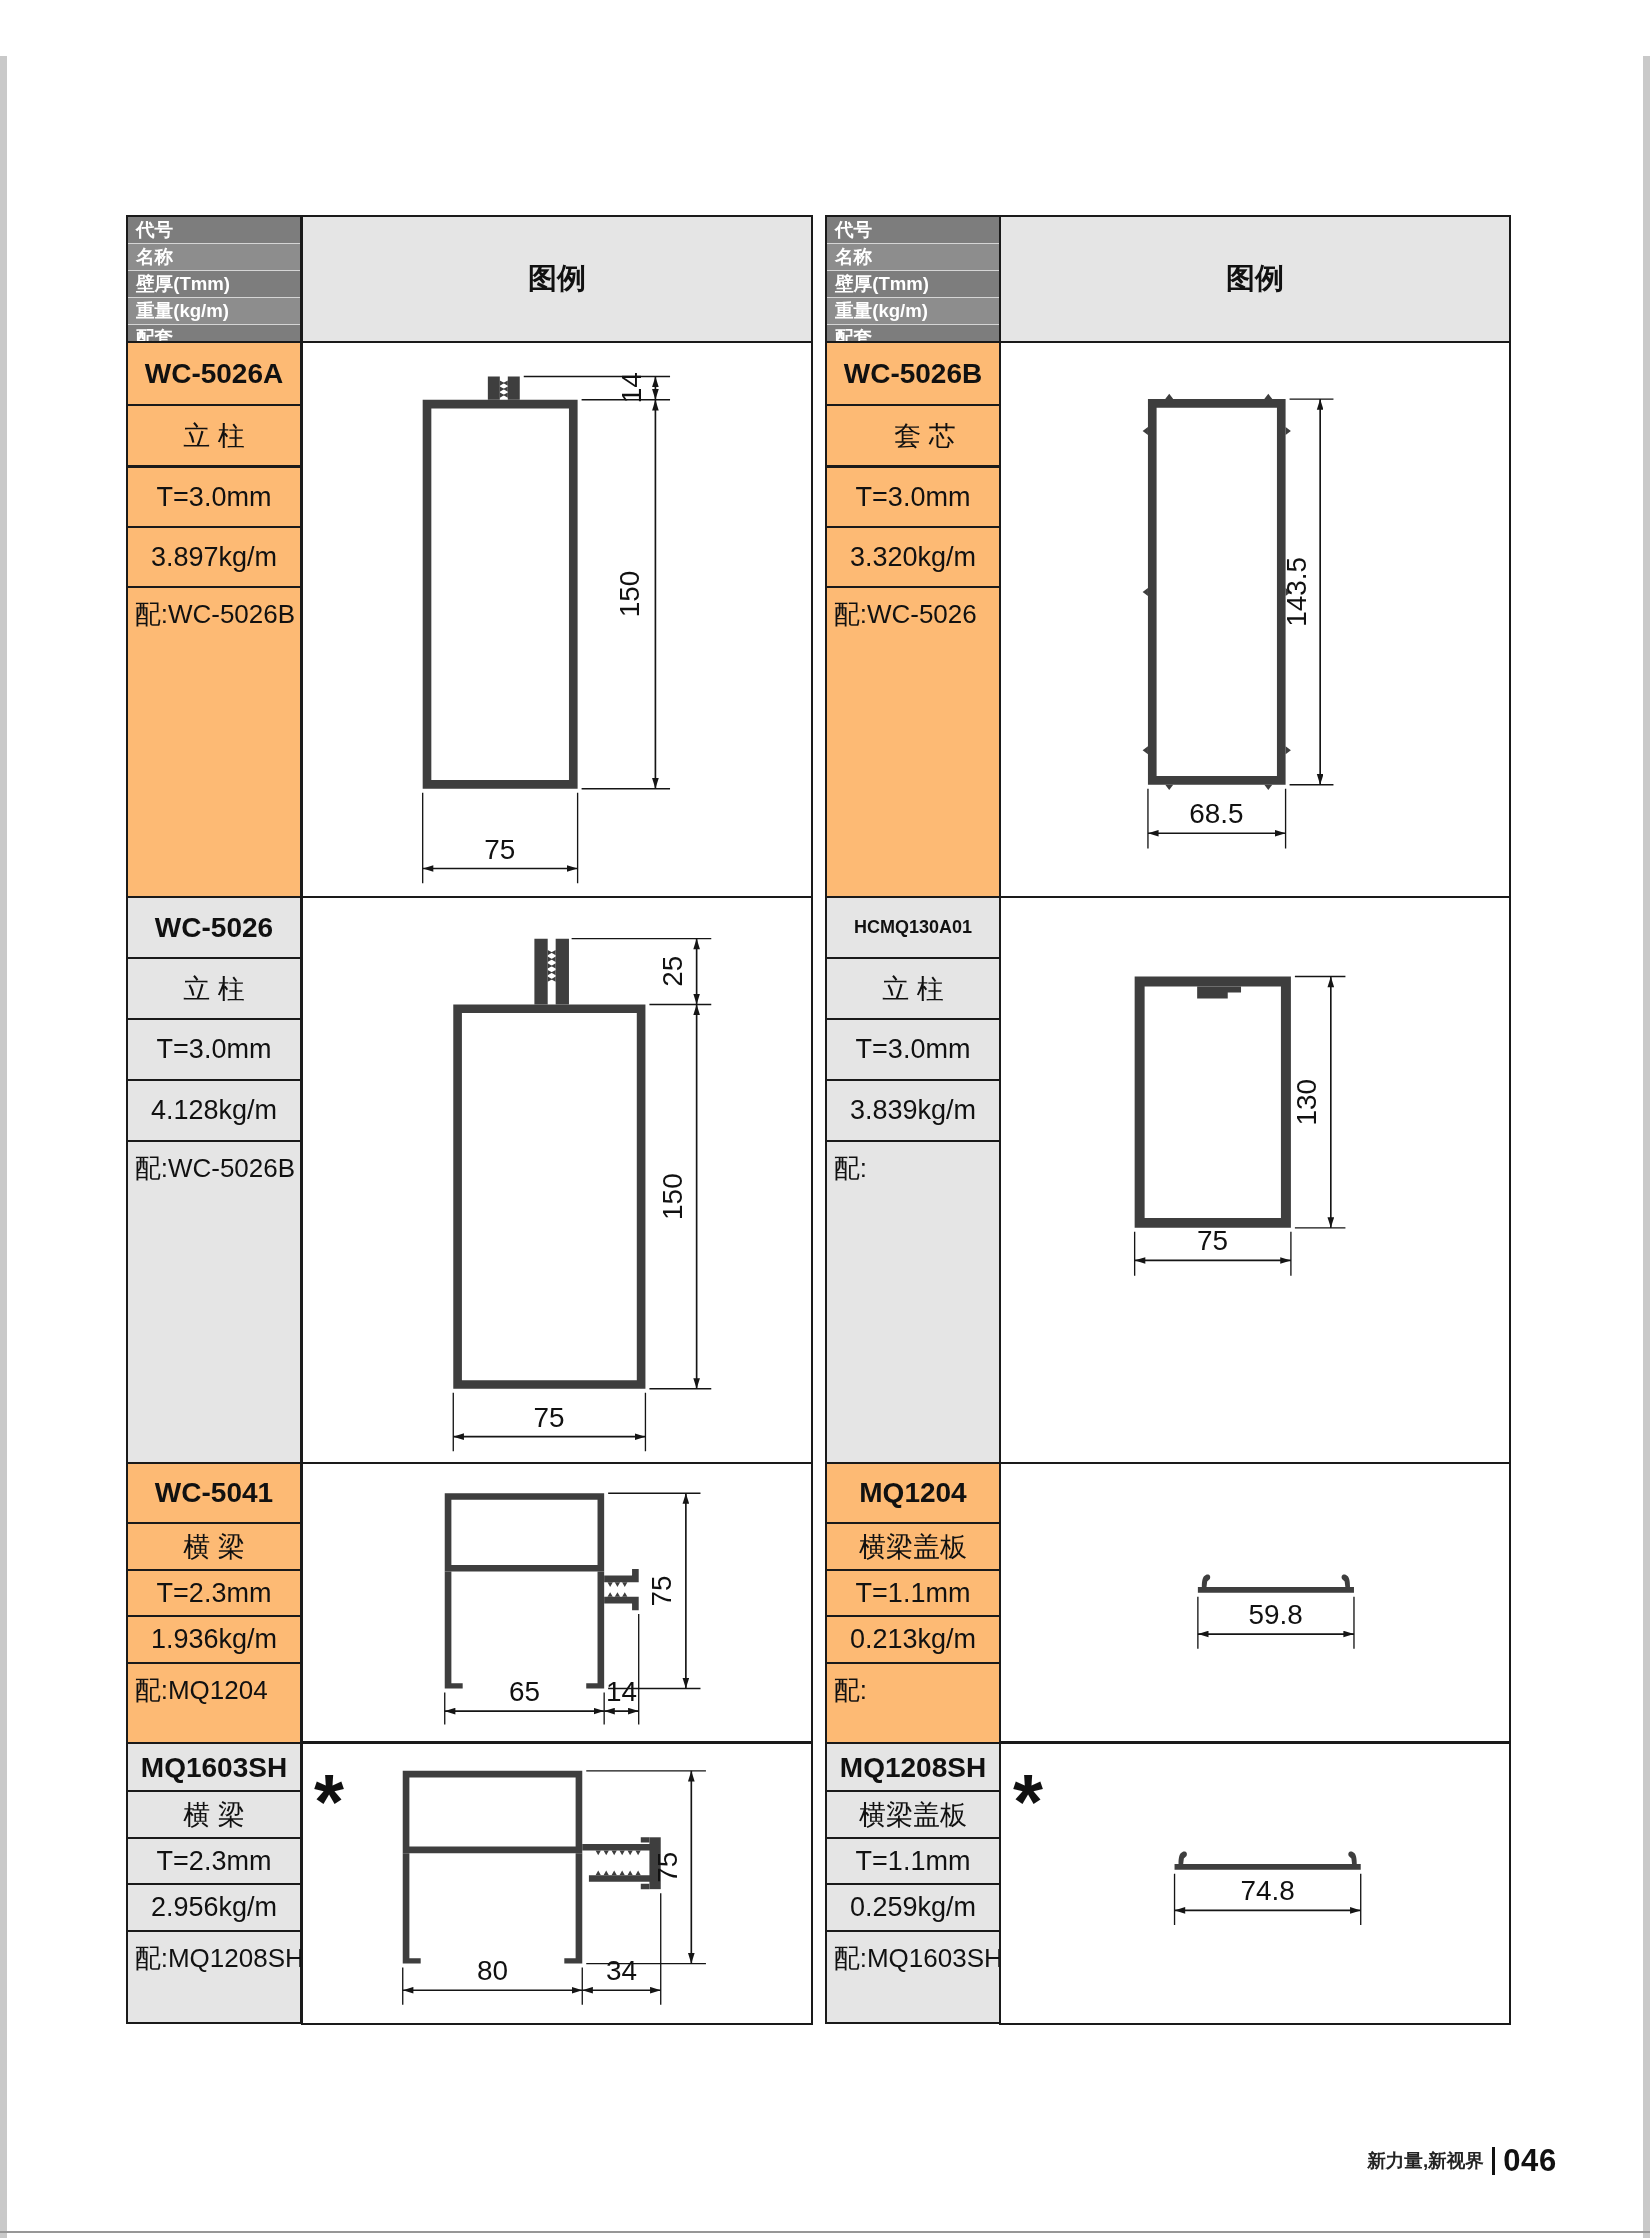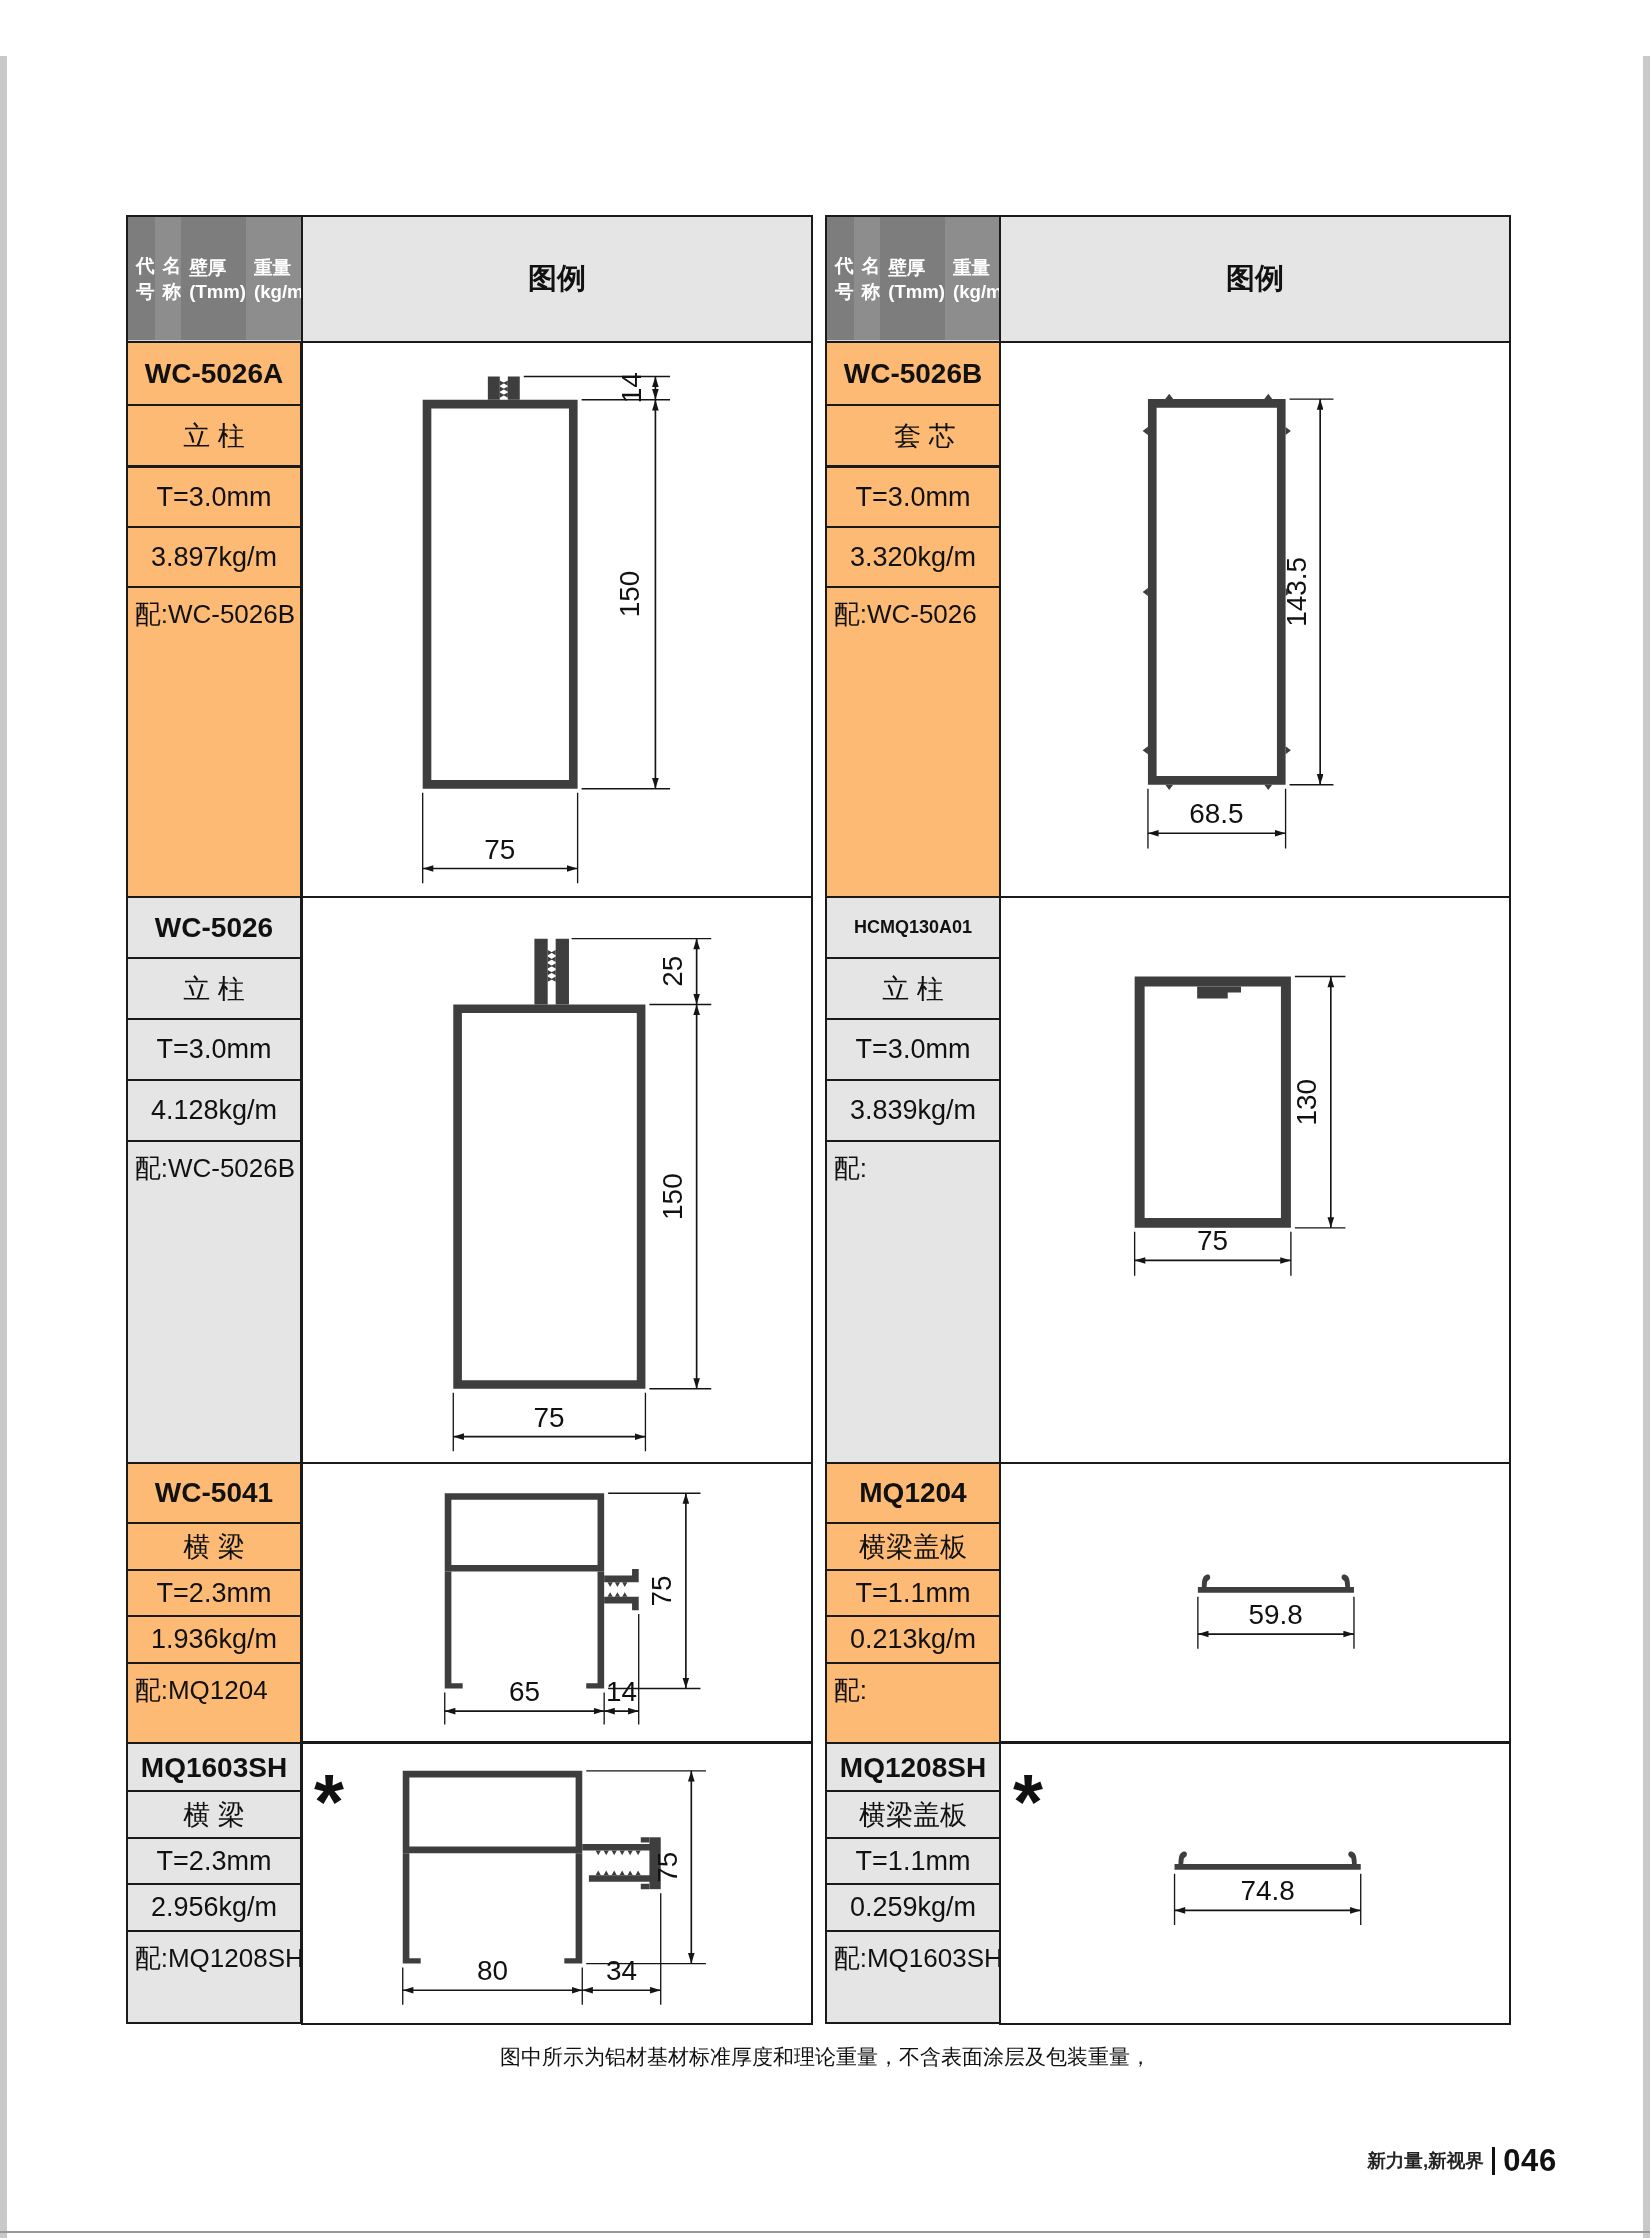--- a/index.html
+++ b/index.html
@@ -7,21 +7,21 @@
        font-family:"Liberation Sans",sans-serif;color:#111;overflow:hidden}
   .c{position:absolute;box-sizing:border-box;border:2px solid #1a1a1a;
      display:flex;align-items:center;justify-content:center;white-space:nowrap}
   .g{background:#fdba74}
   .y{background:#e5e5e5}
   .w{background:#fff}
   .code{font-weight:bold;font-size:28px}
   .code-sm{font-size:18px}
   .t{font-size:27px}
   .match{align-items:flex-start;justify-content:flex-start;padding:9.3px 0 0 6.7px;font-size:26px}
-  .hdr{position:absolute;box-sizing:border-box;border:2px solid #1a1a1a;display:flex;flex-direction:row;background:#868686}
+  .hdr{position:absolute;box-sizing:border-box;border:2px solid #1a1a1a;display:flex;flex-direction:column;background:#868686}
   .hdr>div{flex:1;display:flex;align-items:center;padding-left:8px;color:#fff;
            font-weight:bold;font-size:18.6px;border-bottom:1.3px solid #d5d5d5;background:#8d8d8d}
   .hdr>div:nth-child(odd){background:#7d7d7d}
   .hdr>div:last-child{border-bottom:none}
   .legend{font-weight:bold;font-size:29px}
   svg.draw{position:absolute}
   .prof{fill:#3e3e3e;fill-rule:evenodd;stroke:none}
   .dim{stroke:#151515;stroke-width:2.5;fill:none}
   .ext{stroke:#151515;stroke-width:2;fill:none}
   text.d{font-size:42px;fill:#111}
@@ -263,21 +263,20 @@
     <path class="ext" d="M261 195 V272 M541 195 V272"></path>
     <line class="dim" x1="261" y1="250" x2="541" y2="250" marker-start="url(#as)" marker-end="url(#ae)"></line>
     <text class="d" x="401" y="235" text-anchor="middle">74.8</text>
   </g>
 </svg>
 
 <div class="star" style="left:314px;top:1764px">*</div>
 <div class="star" style="left:1013px;top:1764px">*</div>
 
 <div class="notes">
-  <div>图中所示为铝材基材标准厚度和理论重量，不含表面涂层及包装重量，</div>
 </div>
 
 <div class="pagefoot">
   <span class="brand">新力量,新视界</span>
   <span class="sep"></span>
   <span class="pnum">046</span>
 </div>
 
 
 </body></html>

